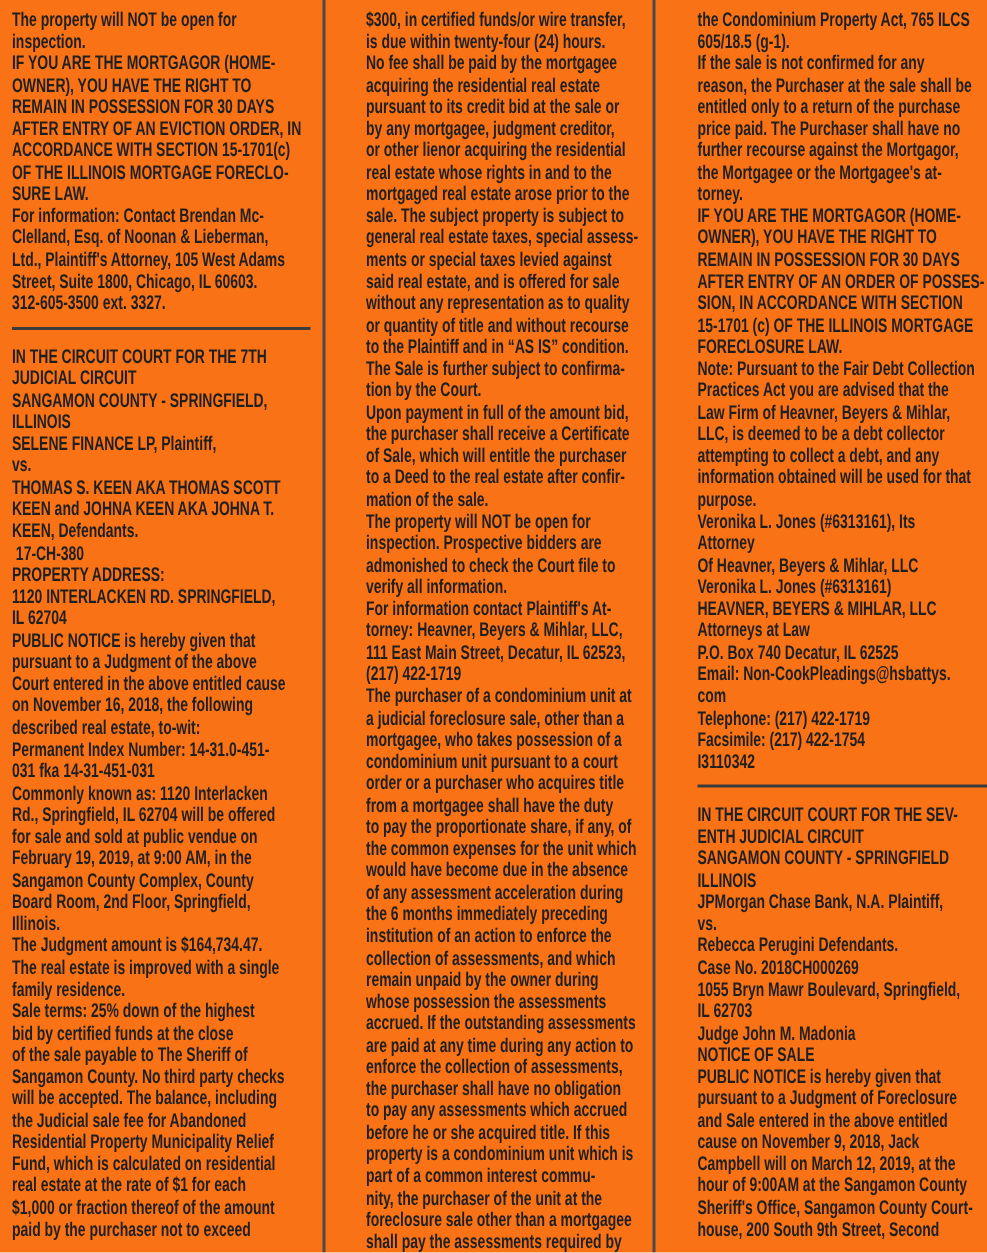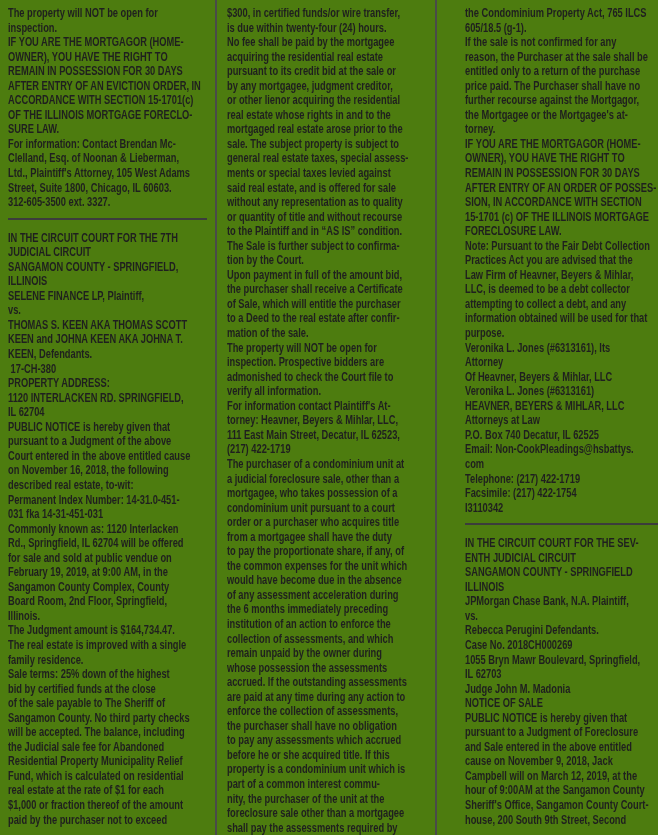--- a/index.html
+++ b/index.html
@@ -4,30 +4,30 @@
 <style>
   html, body {
     margin: 0;
     padding: 0;
     background: #ffffff;
   }
   .page {
     position: relative;
     width: 658px;
     height: 835px;
-    background: #4d7c0f;
+    background: #f97316;
     overflow: hidden;
     font-family: "Liberation Sans", sans-serif;
   }
   .col {
     position: absolute;
     top: 6px;
   }
   .col1 { left: 8px;  width: 203px; }
-  .col2 { left: 227px; width: 204px; }
+  .col2 { left: 244px; width: 204px; }
   .col3 { left: 465px; width: 206px; }
   .textblock {
     width: 288px;                 
     transform: scaleX(0.705);
     transform-origin: 0 0;
     white-space: pre;
     font-size: 13.2px;
     line-height: 14.55px;
     font-weight: bold;
     color: #1f1f1f;

